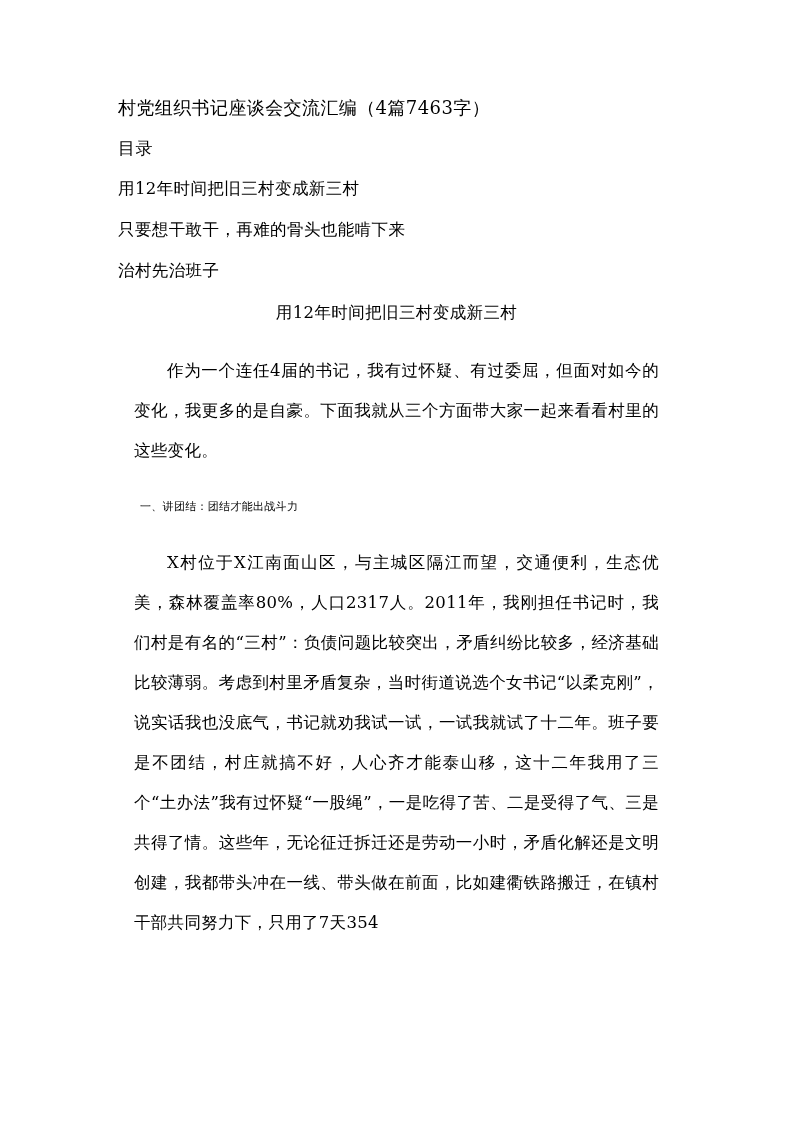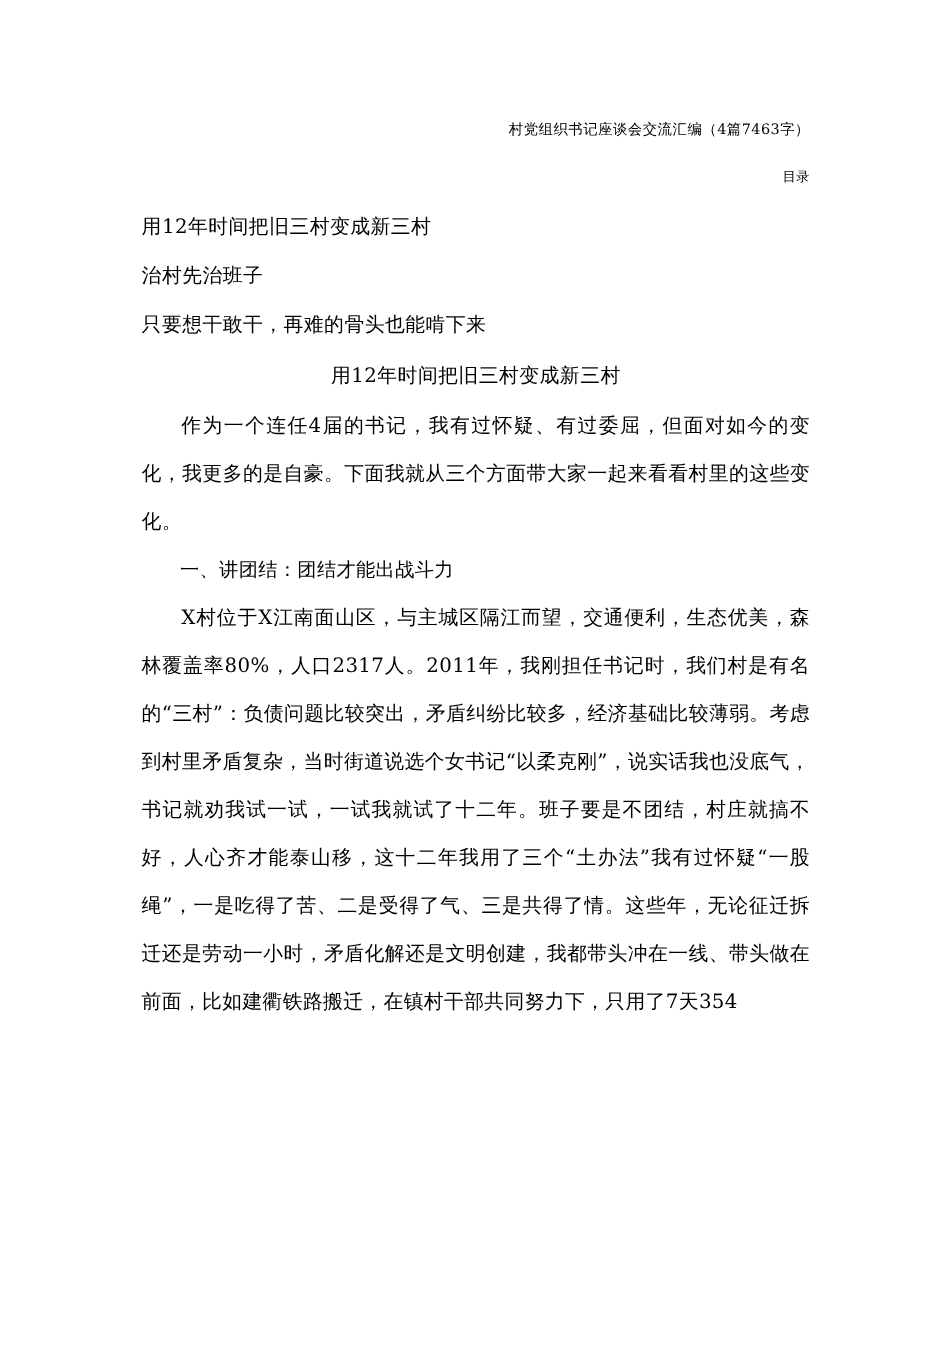--- a/index.html
+++ b/index.html
@@ -15,30 +15,30 @@
     overflow: hidden;
   }
   .page {
     position: relative;
     width: 793px;
     height: 1122px;
     box-sizing: border-box;
     padding: 88px 118px 60px 118px;
   }
   .doc-title {
-    font-size: 12px;
+    font-size: 18px;
     line-height: 40px;
-    text-align: right;
+    text-align: left;
     letter-spacing: 0.4px;
     white-space: nowrap;
   }
   .toc-heading {
-    font-size: 11px;
+    font-size: 17px;
     line-height: 40px;
-    text-align: right;
+    text-align: left;
     letter-spacing: 0.4px;
   }
   .toc-item {
     font-size: 16.5px;
     line-height: 41px;
     text-align: left;
     letter-spacing: 0.4px;
   }
   .section-title {
     font-size: 16.5px;
@@ -46,45 +46,45 @@
     text-align: center;
     letter-spacing: 0.4px;
   }
   .para {
     font-size: 16.5px;
     line-height: 40px;
     text-align: justify;
     text-justify: inter-ideograph;
     text-indent: 2em;
     letter-spacing: 0.3px;
-    margin: 0;
+    margin: 16px;
   }
   .para.last {
     text-align: justify;
   }
   .sub-head {
-    font-size: 16px;
+    font-size: 11px;
     line-height: 40px;
     text-indent: 2em;
     letter-spacing: 0.3px;
     margin: 0;
   }
 </style>
 </head>
 <body>
 
 <div class="page">
 
   <div class="doc-title">村党组织书记座谈会交流汇编（4篇7463字）</div>
 
   <div class="toc-heading">目录</div>
 
   <div class="toc-item">用12年时间把旧三村变成新三村</div>
+  <div class="toc-item">只要想干敢干，再难的骨头也能啃下来</div>
   <div class="toc-item">治村先治班子</div>
-  <div class="toc-item">只要想干敢干，再难的骨头也能啃下来</div>
 
   <div class="section-title">用12年时间把旧三村变成新三村</div>
 
   <p class="para">作为一个连任4届的书记，我有过怀疑、有过委屈，但面对如今的变化，我更多的是自豪。下面我就从三个方面带大家一起来看看村里的这些变化。</p>
   <p class="sub-head">一、讲团结：团结才能出战斗力</p>
   <p class="para last">X村位于X江南面山区，与主城区隔江而望，交通便利，生态优美，森林覆盖率80%，人口2317人。2011年，我刚担任书记时，我们村是有名的“三村”：负债问题比较突出，矛盾纠纷比较多，经济基础比较薄弱。考虑到村里矛盾复杂，当时街道说选个女书记“以柔克刚”，说实话我也没底气，书记就劝我试一试，一试我就试了十二年。班子要是不团结，村庄就搞不好，人心齐才能泰山移，这十二年我用了三个“土办法”我有过怀疑“一股绳”，一是吃得了苦、二是受得了气、三是共得了情。这些年，无论征迁拆迁还是劳动一小时，矛盾化解还是文明创建，我都带头冲在一线、带头做在前面，比如建衢铁路搬迁，在镇村干部共同努力下，只用了7天354</p>
 
 </div>
 
 </body></html>

